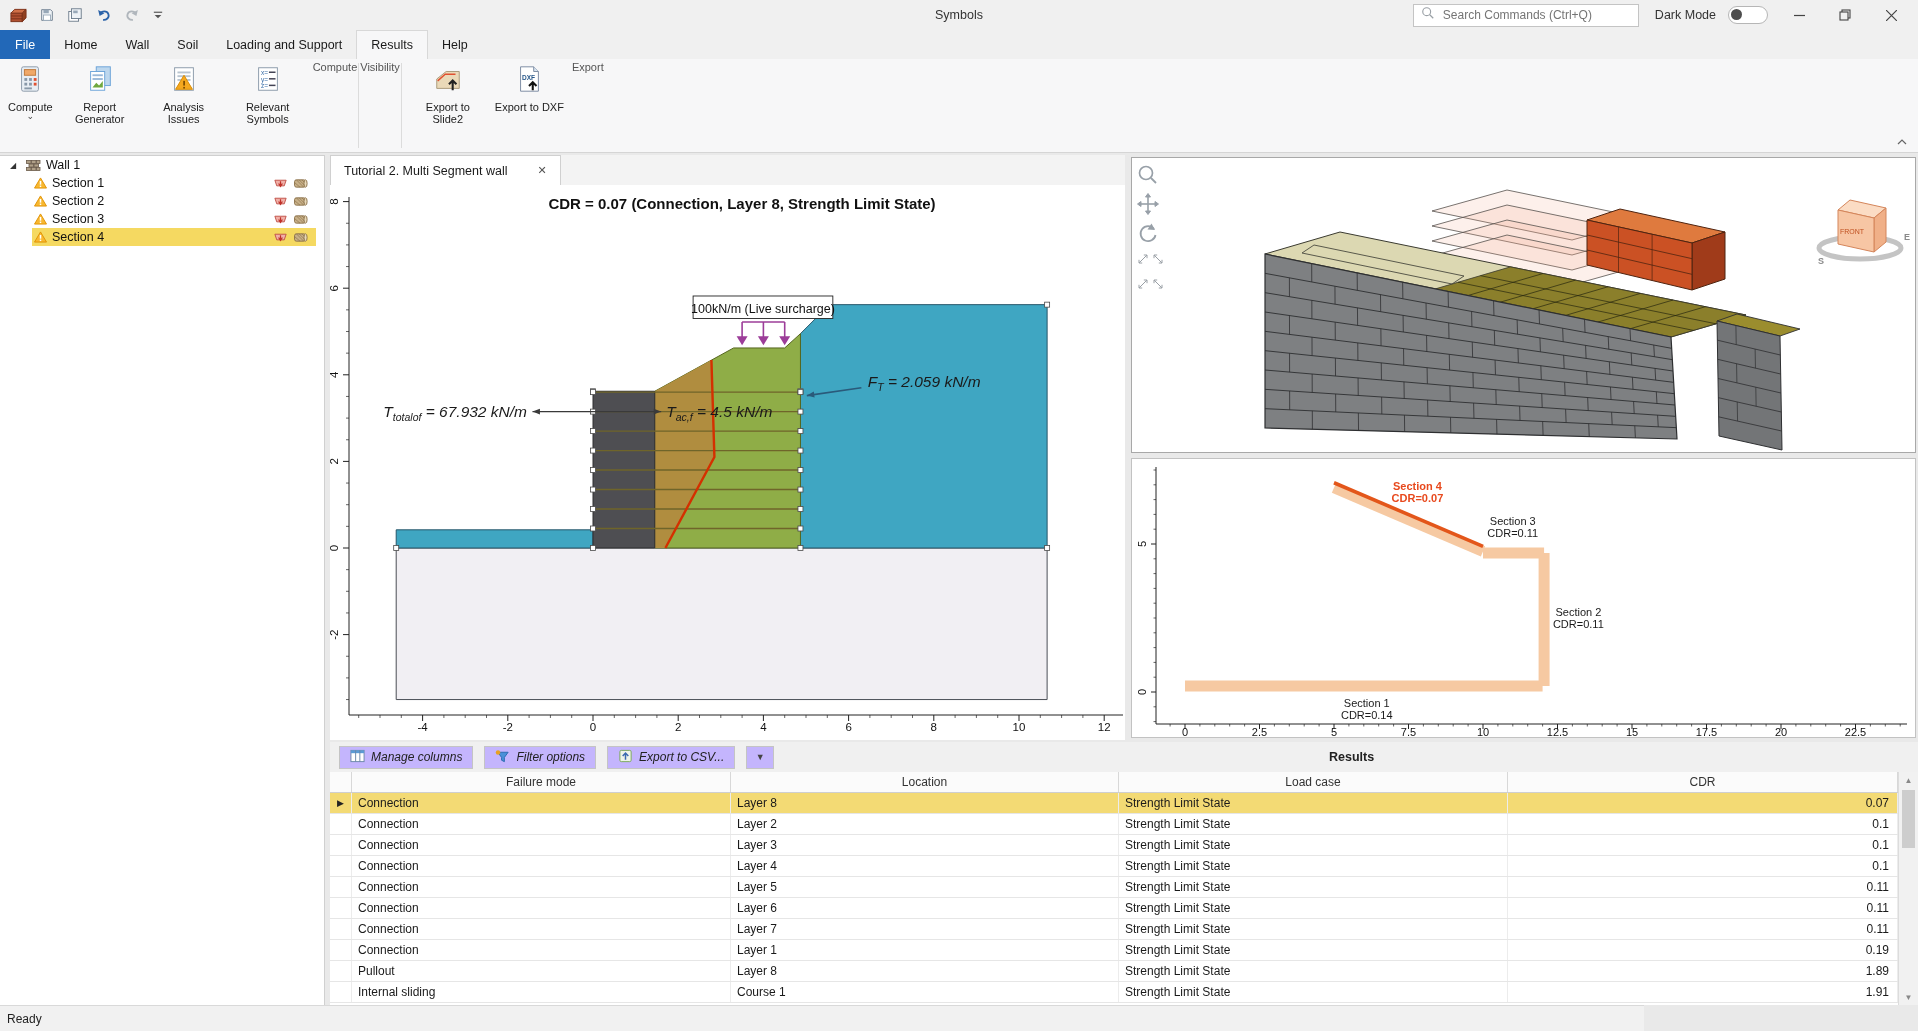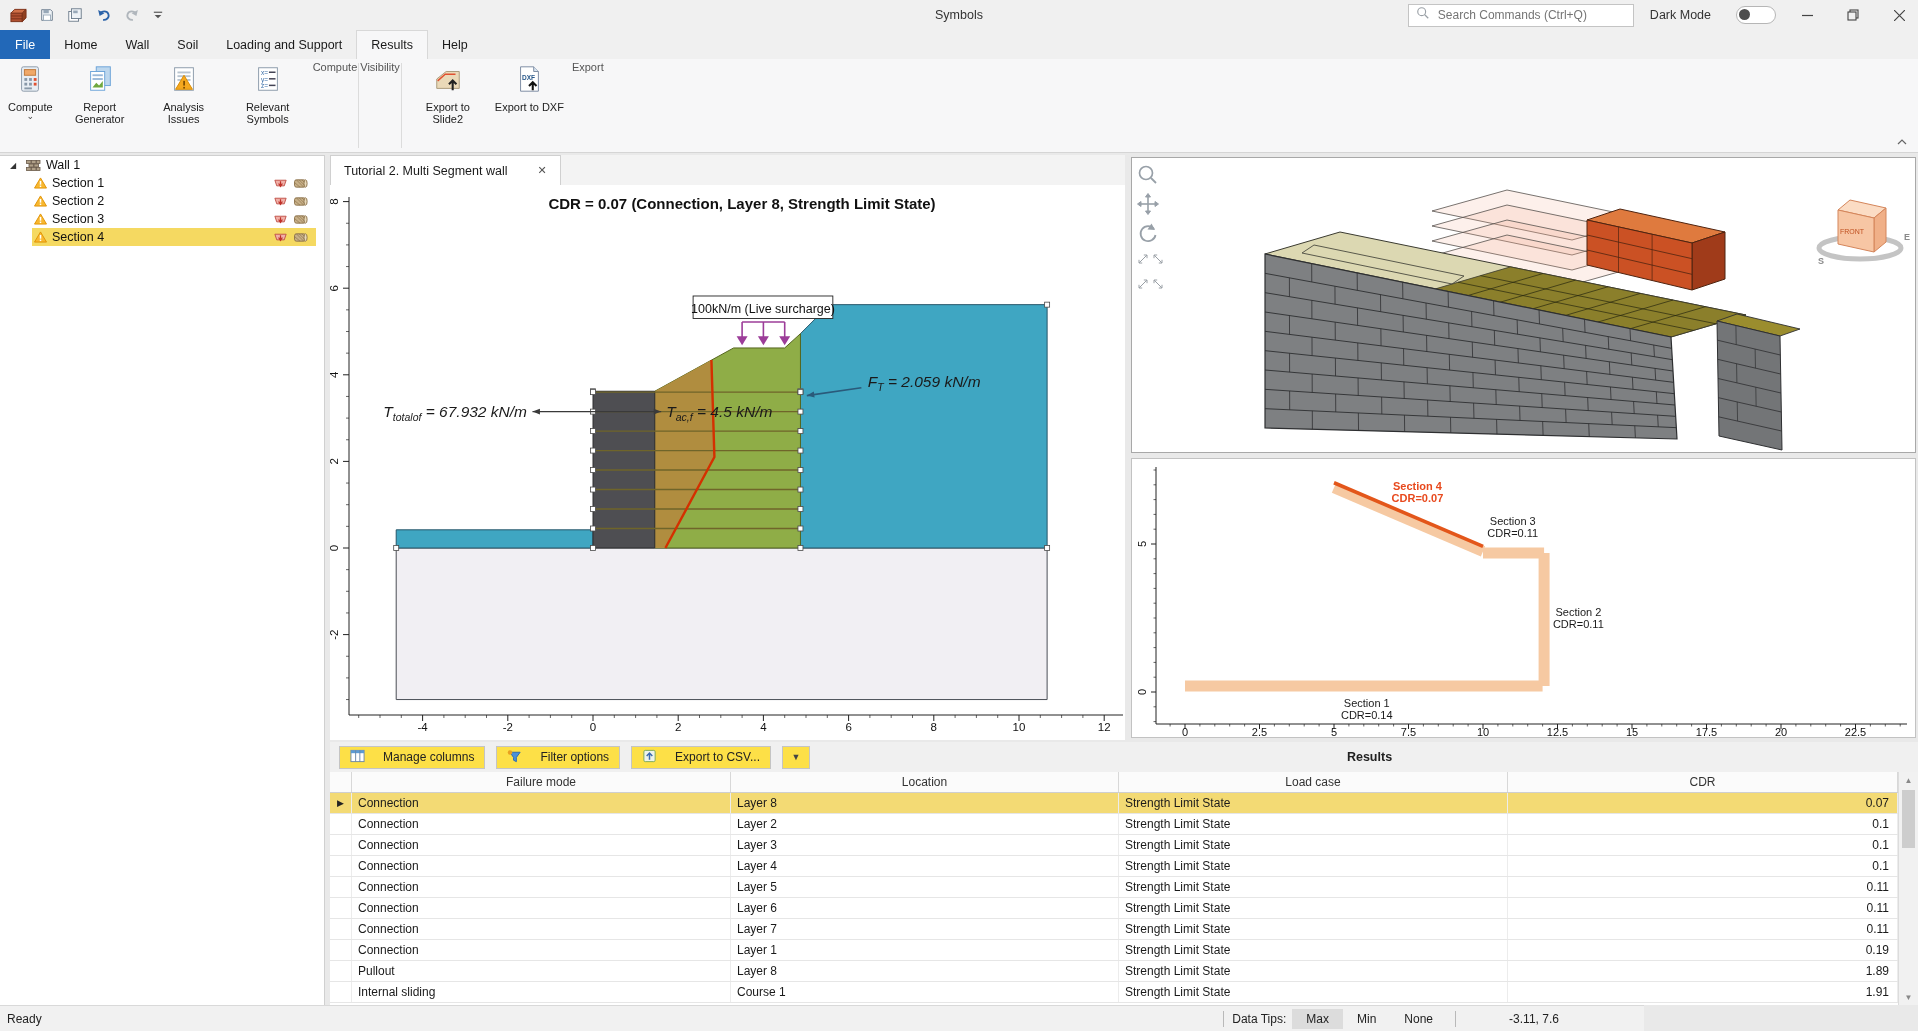--- a/index.html
+++ b/index.html
@@ -4,24 +4,24 @@
 <style>
   html,body{margin:0;padding:0;}
   body{width:1918px;height:1031px;position:relative;overflow:hidden;background:#e9e9e9;
        font-family:"Liberation Sans",sans-serif;-webkit-font-smoothing:antialiased;}
   svg text{font-family:"Liberation Sans",sans-serif;}
   
   #titlebar{position:absolute;left:0;top:0;width:1918px;height:30px;background:#f0f0f0;display:flex;align-items:center;}
   #qat{display:flex;align-items:center;gap:12px;padding-left:10px;z-index:2;}
   .qicon{display:flex;align-items:center;}
   #apptitle{position:absolute;left:0;right:0;text-align:center;font-size:12.5px;color:#333;pointer-events:none;}
-  #titleright{margin-left:auto;display:flex;align-items:center;gap:16px;padding-right:4px;z-index:2;}
+  #titleright{margin-left:auto;display:flex;align-items:center;gap:16px;padding-right:12px;z-index:2;}
   #searchbox{width:210px;height:21px;background:#fff;border:1px solid #c4c4c4;display:flex;align-items:center;gap:6px;padding:0 7px;}
   #searchbox input{border:none;outline:none;font-size:12px;color:#555;width:170px;background:transparent;font-family:"Liberation Sans",sans-serif;}
-  #darkmode{display:flex;align-items:center;gap:25px;font-size:12.5px;color:#333;}
+  #darkmode{display:flex;align-items:center;gap:12px;font-size:12.5px;color:#333;}
   #dmtoggle{width:38px;height:16px;border:1px solid #b6b6b6;border-radius:9px;background:#fff;position:relative;}
   #dmknob{position:absolute;left:2px;top:2px;width:11px;height:11px;border-radius:50%;background:#4d4d4d;}
   .winbtn{width:30px;height:30px;display:flex;align-items:center;justify-content:center;color:#444;}
   
   #tabbar{position:absolute;left:0;top:30px;width:1918px;height:29px;background:#f0f0f0;display:flex;}
   .rtab{padding:0 14px;display:flex;align-items:center;font-size:12.5px;color:#1a1a1a;}
   .rtab.file{background:#2268b8;color:#fff;padding:0 15px;}
   .rtab.active{background:#f7f7f8;border:1px solid #d8d8d8;border-bottom:none;}
   
   #ribbon{position:absolute;left:0;top:59px;width:1918px;height:93px;background:#f7f7f8;border-bottom:1px solid #d5d5d5;display:flex;}
@@ -52,21 +52,21 @@
   #dtabclose{color:#555;font-size:11px;}
   #crosswrap{position:absolute;left:330px;top:185px;width:795px;height:555px;background:#fff;}
   
   #view3d{position:absolute;left:1131px;top:157px;width:785px;height:296px;background:#fff;border:1px solid #a8a8a8;box-sizing:border-box;}
   #vtools{position:absolute;left:5px;top:6px;display:flex;flex-direction:column;gap:7px;z-index:2;}
   .vtool{display:flex;}
   .varrows{display:flex;gap:3px;}
   #planwrap{position:absolute;left:1131px;top:458px;width:785px;height:280px;background:#fff;border:1px solid #c2c2c2;box-sizing:border-box;}
   
   #resbar{position:absolute;left:330px;top:742px;width:1588px;height:30px;background:#f0f0f0;display:flex;align-items:center;gap:11px;padding-left:9px;box-sizing:border-box;}
-  .resbtn{display:flex;align-items:center;gap:18px;background:#fde047;border:1px solid #c4c4c4;height:21px;padding:0 10px;font-size:12px;color:#222;}
+  .resbtn{display:flex;align-items:center;gap:6px;background:#c4b5fd;border:1px solid #c4c4c4;height:21px;padding:0 10px;font-size:12px;color:#222;font-style:italic;}
   .resbtn.split{padding:0;width:26px;justify-content:center;font-size:9px;color:#444;}
   #restitle{flex:1;text-align:center;font-size:12.5px;font-weight:bold;color:#222;}
   #tablewrap{position:absolute;left:330px;top:772px;width:1568px;height:233px;overflow:hidden;background:#fff;font-size:12px;}
   .thead,.tr{display:grid;grid-template-columns:22px 379px 388px 389px 1fr;height:21px;}
   .thead{background:#fbfbfb;border-bottom:1px solid #cfcfcf;box-sizing:border-box;}
   .th{display:flex;align-items:center;justify-content:center;color:#333;border-right:1px solid #d8d8d8;}
   .tr{border-bottom:1px solid #e6e6e6;box-sizing:border-box;}
   .td{display:flex;align-items:center;padding-left:6px;border-right:1px solid #ececec;color:#1a1a1a;overflow:hidden;}
   .td.num{justify-content:flex-end;padding-right:8px;}
   .td.marker{justify-content:center;padding:0;font-size:9px;color:#222;}
@@ -904,24 +904,13 @@
     </div>
   </div>
 <div id="vscroll">
   <div class="sarrow">▲</div>
   <div id="sthumb"></div>
   <div class="sarrow" id="sdown">▼</div>
 </div>
 
 <div id="statusbar">
   <span id="ready">Ready</span>
-  <div id="sright">
-    <span class="vsep"></span>
-    <span>Data Tips:</span>
-    <span id="tipopts" style="display:flex;margin-left:6px;">
-        <span class="sopt on">Max</span>
-        <span class="sopt">Min</span>
-        <span class="sopt">None</span>
-      </span>
-    <span class="vsep"></span>
-    <span id="coords">-3.11, 7.6</span>
-  </div>
 </div>
 
 </body></html>

